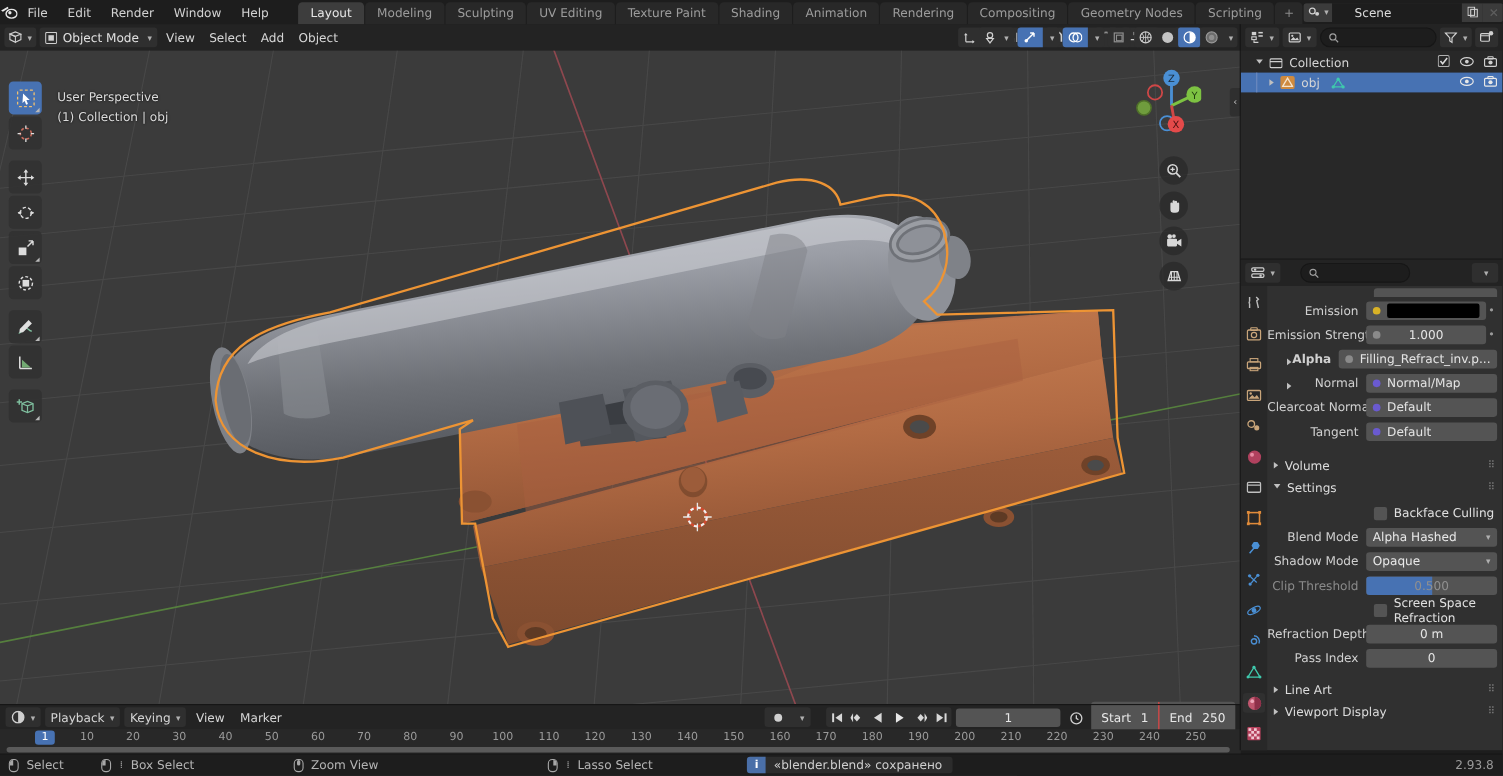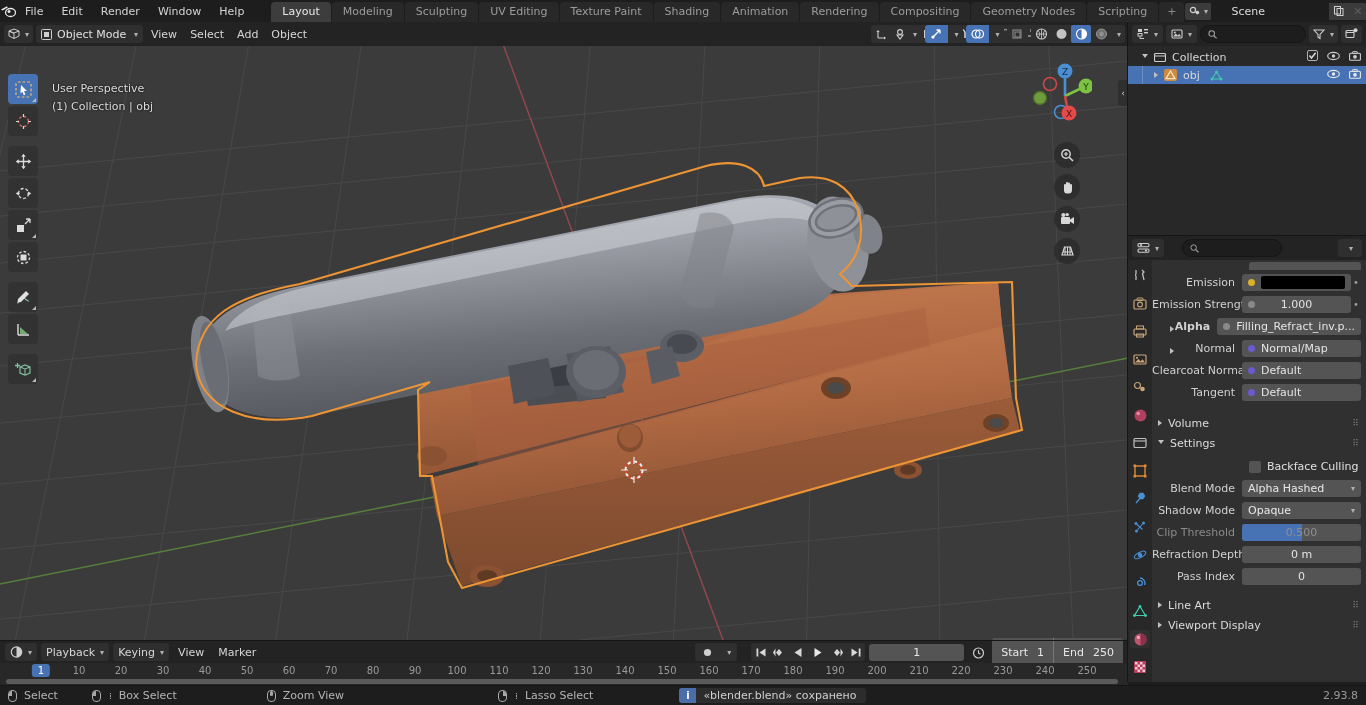--- a/index.html
+++ b/index.html
@@ -962,20 +962,24 @@
       </div>
 
       <div class="prow">
         <div class="plabel dim">Clip Threshold</div>
         <div class="pslider">
           <div class="fill" style="width:50%"></div>
           <span style="color:#8f8f8f;">0.500</span>
         </div>
       </div>
 
+      <div class="pcheckrow">
+        <span class="pcheck"></span>
+        <span>Screen Space Refraction</span>
+      </div>
 
       <div class="prow">
         <div class="plabel">Refraction Depth</div>
         <div class="pfield center">
           <span>0 m</span>
         </div>
       </div>
 
 
       <div class="prow">

